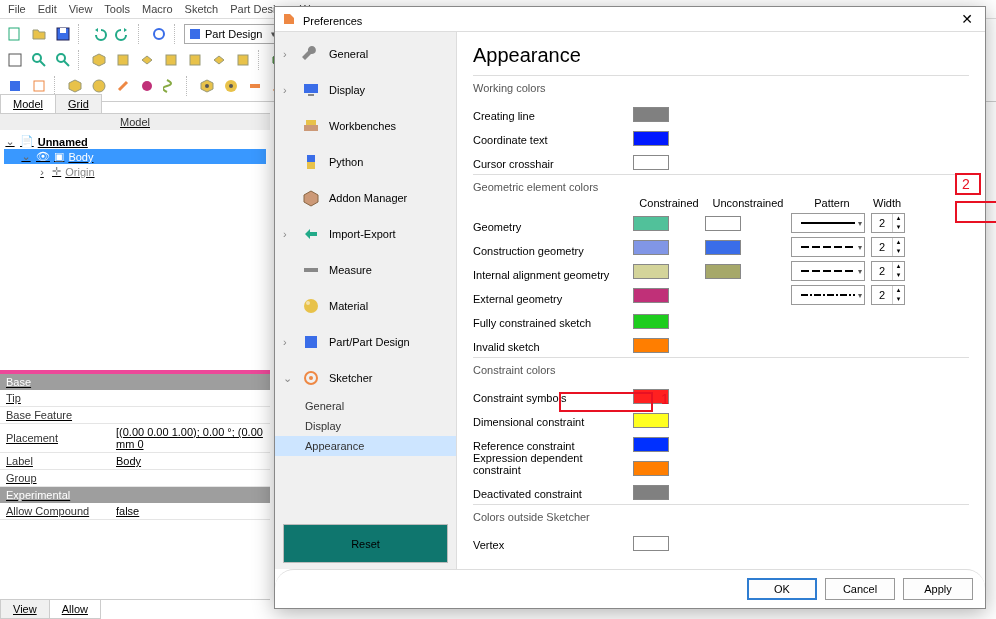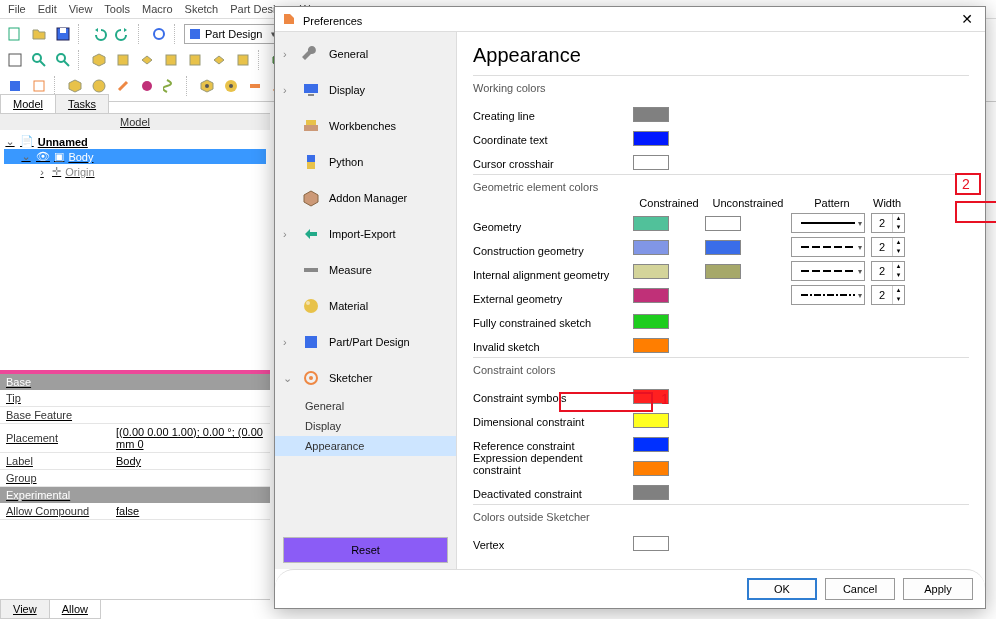--- a/index.html
+++ b/index.html
@@ -43,21 +43,21 @@
 .pref-titlebar { display: flex; align-items: flex-end; padding: 4px 6px; border-bottom: 1px solid #ddd; }
 .pref-titlebar .icon { width: 16px; height: 16px; margin-right: 6px; display:inline-flex; align-items:center; justify-content:center; }
 .pref-titlebar .close { margin-left: auto; width: 24px; text-align: center; font-size: 14px; }
 .pref-body { flex: 1; display: flex; overflow: hidden; }
 .pref-nav { width: 182px; background: #f0f0f0; border-right: 1px solid #ddd; overflow-y: auto; padding: 4px 0 60px 0; position: relative; }
 .nav-item { display: flex; align-items: center; gap: 8px; padding: 8px 8px; }
 .nav-item .chev { width: 10px; color: #888; }
 .nav-item .nicon { width: 20px; height: 20px; display: inline-flex; align-items: center; justify-content: center; }
 .nav-sub { padding: 4px 8px 4px 30px; color: #333; }
 .nav-sub.sel { background: #cde5ff; }
-.reset-btn { position: absolute; bottom: 6px; left: 8px; right: 8px; height: 26px; background: #8b5cf6; border: 1px solid #bbb; }
+.reset-btn { position: absolute; bottom: 6px; left: 8px; right: 8px; height: 39px; background: #0f766e; border: 1px solid #bbb; }
 
 .pref-content { flex: 1; padding: 12px 16px; overflow-y: auto; }
 .pref-content h1 { font-size: 20px; font-weight: 400; margin-bottom: 8px; }
 .group { border-top: 1px solid #ddd; padding: 6px 0 2px 0; margin-top: 2px; }
 .group-title { color: #555; padding-bottom: 4px; }
 .row { display: flex; align-items: flex-end; min-height: 24px; }
 .row .lbl { width: 160px; }
 .color-swatch { width: 36px; height: 15px; border: 1px solid #888; display: inline-block; }
 .col-head { display: flex; margin-left: 160px; }
 .col-head span { display: inline-block; text-align: center; }
@@ -278,21 +278,21 @@
         <svg width="16" height="16">
           <rect x="2" y="2" width="12" height="12" fill="#e8c24a"></rect>
         </svg>
       </span>
   </div>
 </div>
 
 <div class="left-panel">
   <div class="tabs">
     <div class="tab active">Model</div>
-    <div class="tab">Tasks</div>
+    <div class="tab">Grid</div>
   </div>
   <div class="tree-header">Model</div>
   <div class="tree">
     <div class="tree-row">
         <span class="twisty">⌄</span>
         <span>📄</span>
         <b>Unnamed</b>
       </div>
     <div class="tree-row tree-indent-1 sel">
         <span class="twisty">⌄</span>

